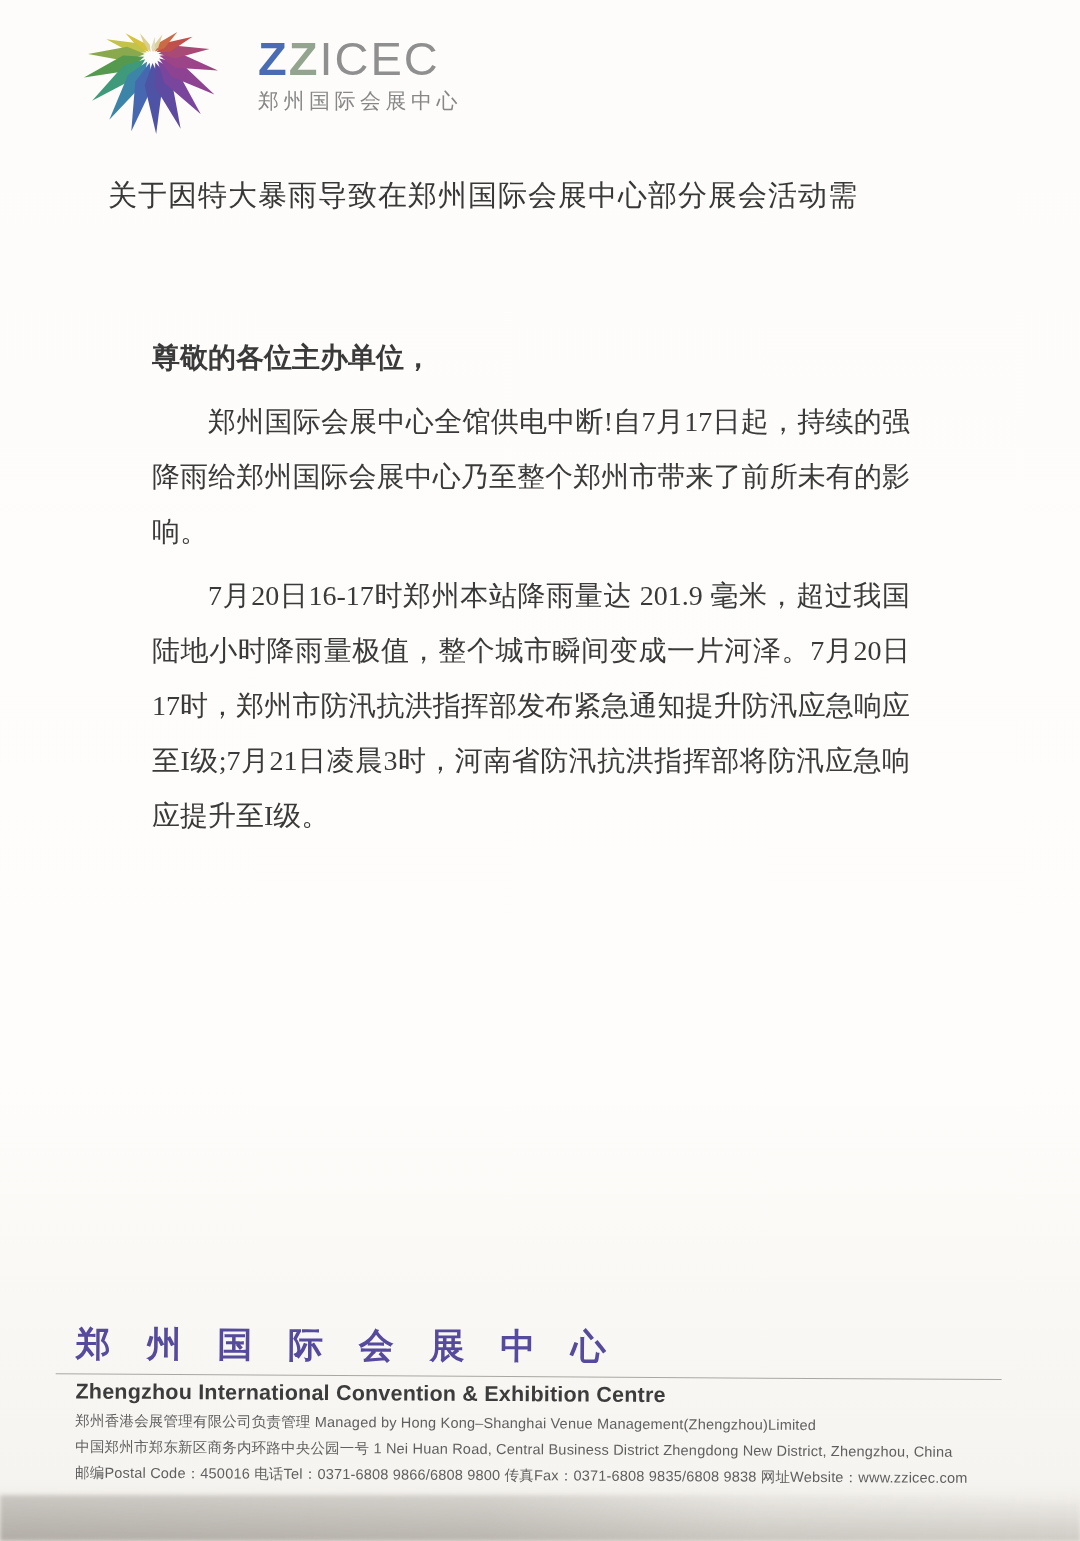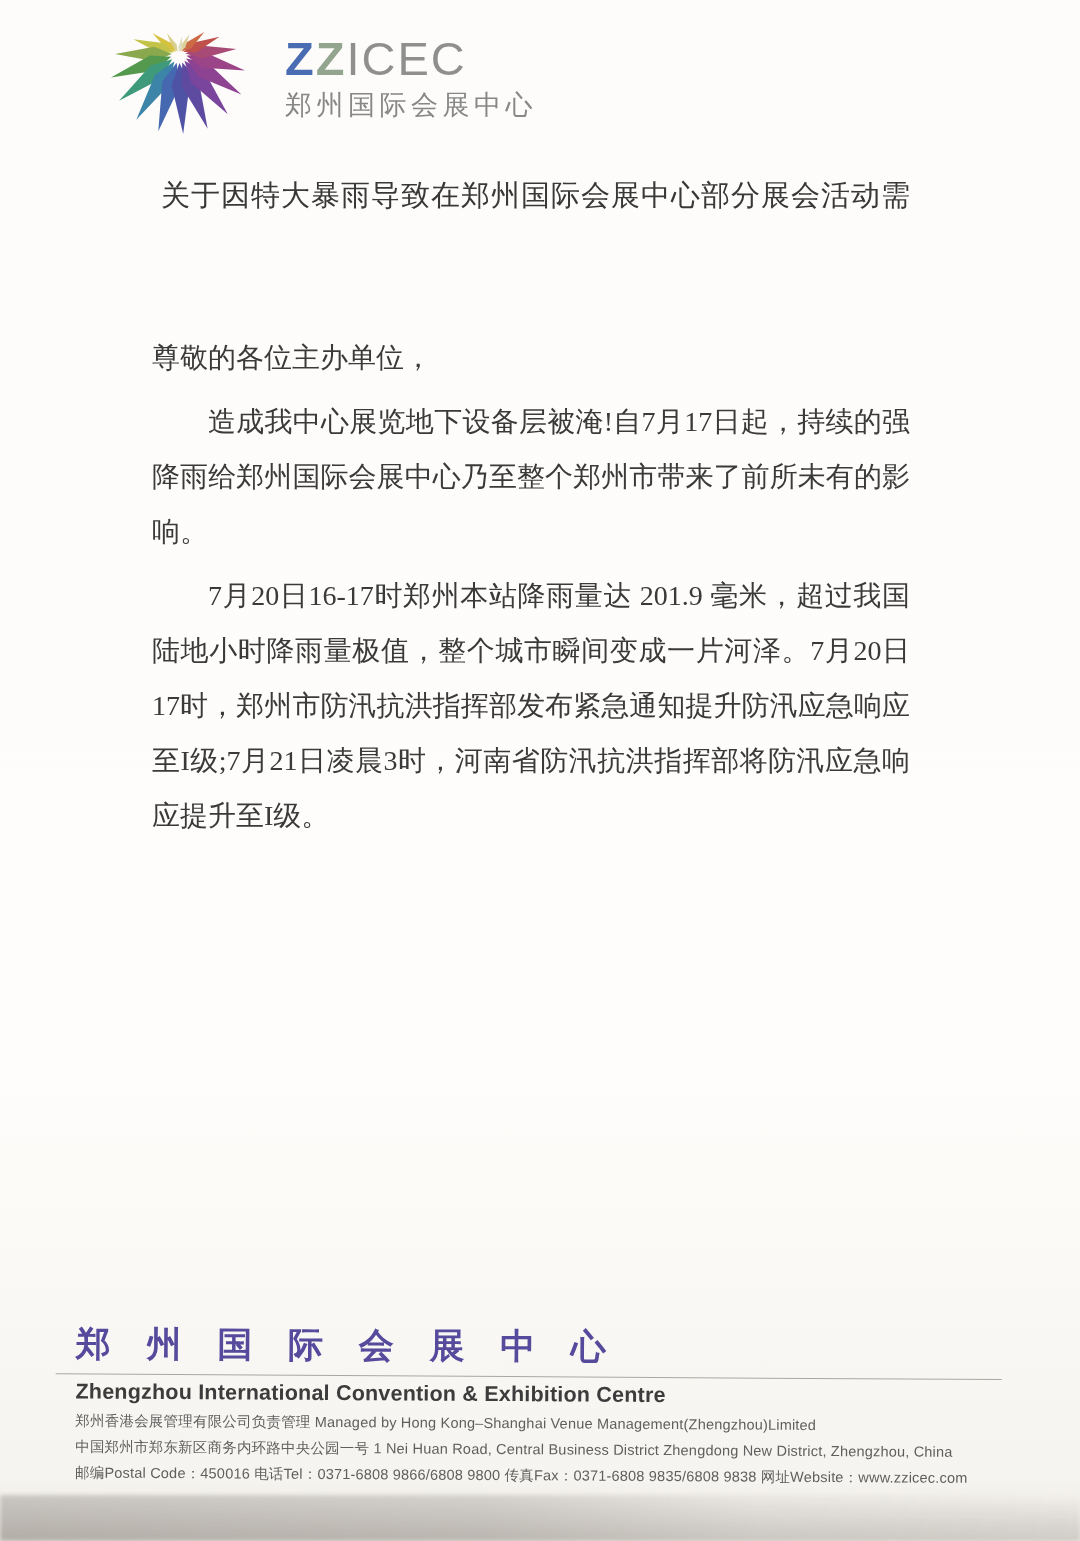--- a/index.html
+++ b/index.html
@@ -6,33 +6,33 @@
   .page{
     position:relative;
     width:1080px;height:1541px;
     margin:0 auto;
     background:linear-gradient(180deg,#fdfcfa 0%,#fefdfb 70%,#f6f4f0 96%,#e8e5df 100%);
     overflow:hidden;
     font-family:"Liberation Serif","DejaVu Serif",serif;
     color:#333;
   }
   
-  .logo{position:absolute;left:91px;top:18px;display:flex;align-items:flex-start;}
+  .logo{position:absolute;left:64px;top:18px;display:flex;align-items:flex-start;}
   .logo-fan{width:184px;height:122px;flex:none;}
   .logo-text{margin-left:10px;margin-top:16px;}
   .brand{font-family:"Liberation Sans","DejaVu Sans",sans-serif;font-size:47px;font-weight:600;letter-spacing:2px;line-height:1.05;}
   .brand .zz1{color:#4a6cb3;}
   .brand .zz2{color:#93a58f;}
   .brand .icec{color:#8f8f8f;font-weight:500;}
-  .brand-cn{font-size:27px;color:#878787;letter-spacing:4.5px;margin-top:4px;font-family:"Liberation Sans","DejaVu Sans",sans-serif;}
+  .brand-cn{font-size:21px;color:#878787;letter-spacing:4.5px;margin-top:4px;font-family:"Liberation Sans","DejaVu Sans",sans-serif;}
   
-  .title{position:absolute;left:102px;right:110px;top:168px;text-align:center;font-size:29px;color:#383838;line-height:54px;letter-spacing:1px;}
+  .title{position:absolute;left:108px;right:110px;top:168px;text-align:left;font-size:29px;color:#383838;line-height:54px;letter-spacing:1px;}
   .body-text{position:absolute;left:152px;width:758px;top:330px;font-size:28px;line-height:55px;color:#3a3a3a;text-align:justify;}
   .body-text p{margin:0 0 9px 0;text-indent:2em;text-align-last:left;}
-  .body-text p.no-indent{text-indent:0;}
+  .body-text p.no-indent{text-indent:0;font-weight:bold;}
   
   .footer{position:absolute;left:0;right:0;top:1322px;padding-left:76px;padding-right:60px;
           transform:rotate(0.35deg);transform-origin:0 0;
           font-family:"Liberation Sans","DejaVu Sans",sans-serif;}
   .footer-cn{font-size:35px;font-weight:700;color:#564a9c;letter-spacing:13px;line-height:1.2;}
   .footer-rule{height:1px;background:#a9a7a2;margin:9px 18px 0 -20px;}
   .footer-en{font-size:21.5px;font-weight:700;color:#3c3c3c;margin-top:5px;letter-spacing:0.2px;}
   .footer-small{font-size:14.5px;color:#5f5f5f;margin-top:7px;letter-spacing:0.2px;}
   
   .edge-shadow{position:absolute;left:0;right:0;bottom:0;height:46px;pointer-events:none;
@@ -74,21 +74,21 @@
       <div class="brand-cn">郑州国际会展中心</div>
     </div>
   </div>
 
   <div class="title">
     <div>关于因特大暴雨导致在郑州国际会展中心部分展会活动需</div>
   </div>
 
   <div class="body-text">
     <p class="no-indent">尊敬的各位主办单位，</p>
-    <p>造成我中心展览地下设备层被淹!自7月17日起，持续的强降雨给郑州国际会展中心乃至整个郑州市带来了前所未有的影响。</p>
+    <p>郑州国际会展中心全馆供电中断!自7月17日起，持续的强降雨给郑州国际会展中心乃至整个郑州市带来了前所未有的影响。</p>
     <p>7月20日16-17时郑州本站降雨量达 201.9 毫米，超过我国陆地小时降雨量极值，整个城市瞬间变成一片河泽。7月20日17时，郑州市防汛抗洪指挥部发布紧急通知提升防汛应急响应至I级;7月21日凌晨3时，河南省防汛抗洪指挥部将防汛应急响应提升至I级。</p>
   </div>
 
   <div class="footer">
     <div class="footer-cn">郑 州 国 际 会 展 中 心</div>
     <div class="footer-rule"></div>
     <div class="footer-en">Zhengzhou International Convention &amp; Exhibition Centre</div>
     <div class="footer-small">郑州香港会展管理有限公司负责管理  Managed by Hong Kong–Shanghai Venue Management(Zhengzhou)Limited</div>
     <div class="footer-small">中国郑州市郑东新区商务内环路中央公园一号    1 Nei Huan Road, Central Business District Zhengdong New District, Zhengzhou, China</div>
     <div class="footer-small">邮编Postal Code：450016   电话Tel：0371-6808 9866/6808 9800   传真Fax：0371-6808 9835/6808 9838   网址Website：www.zzicec.com</div>

